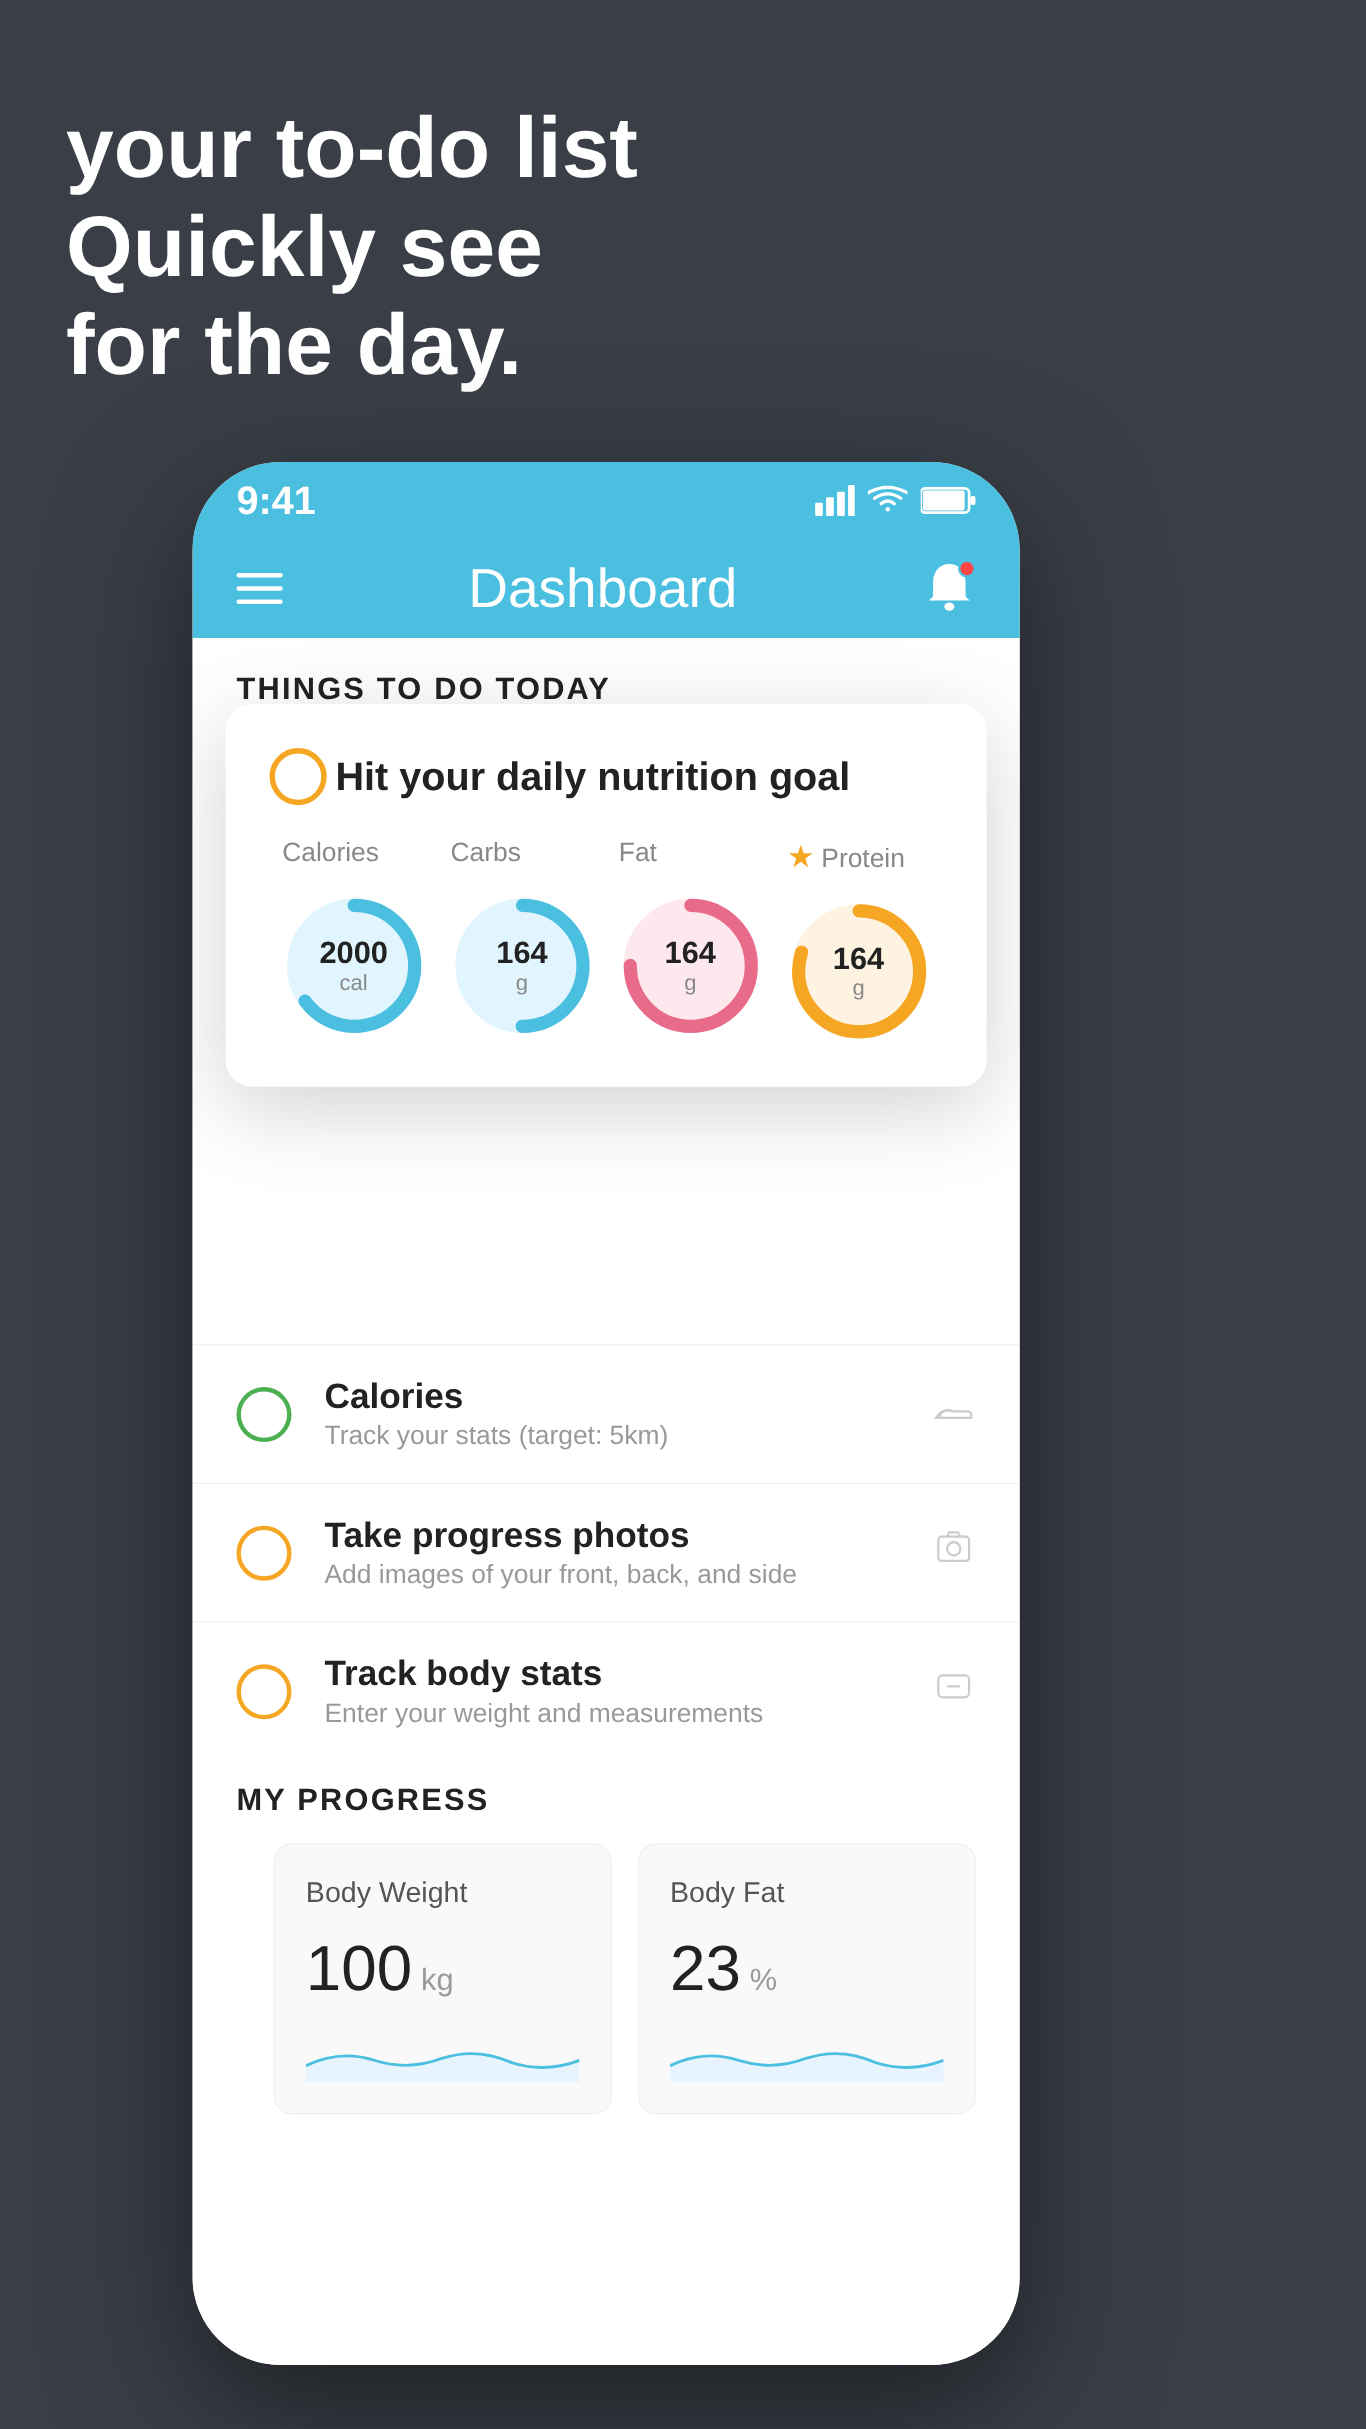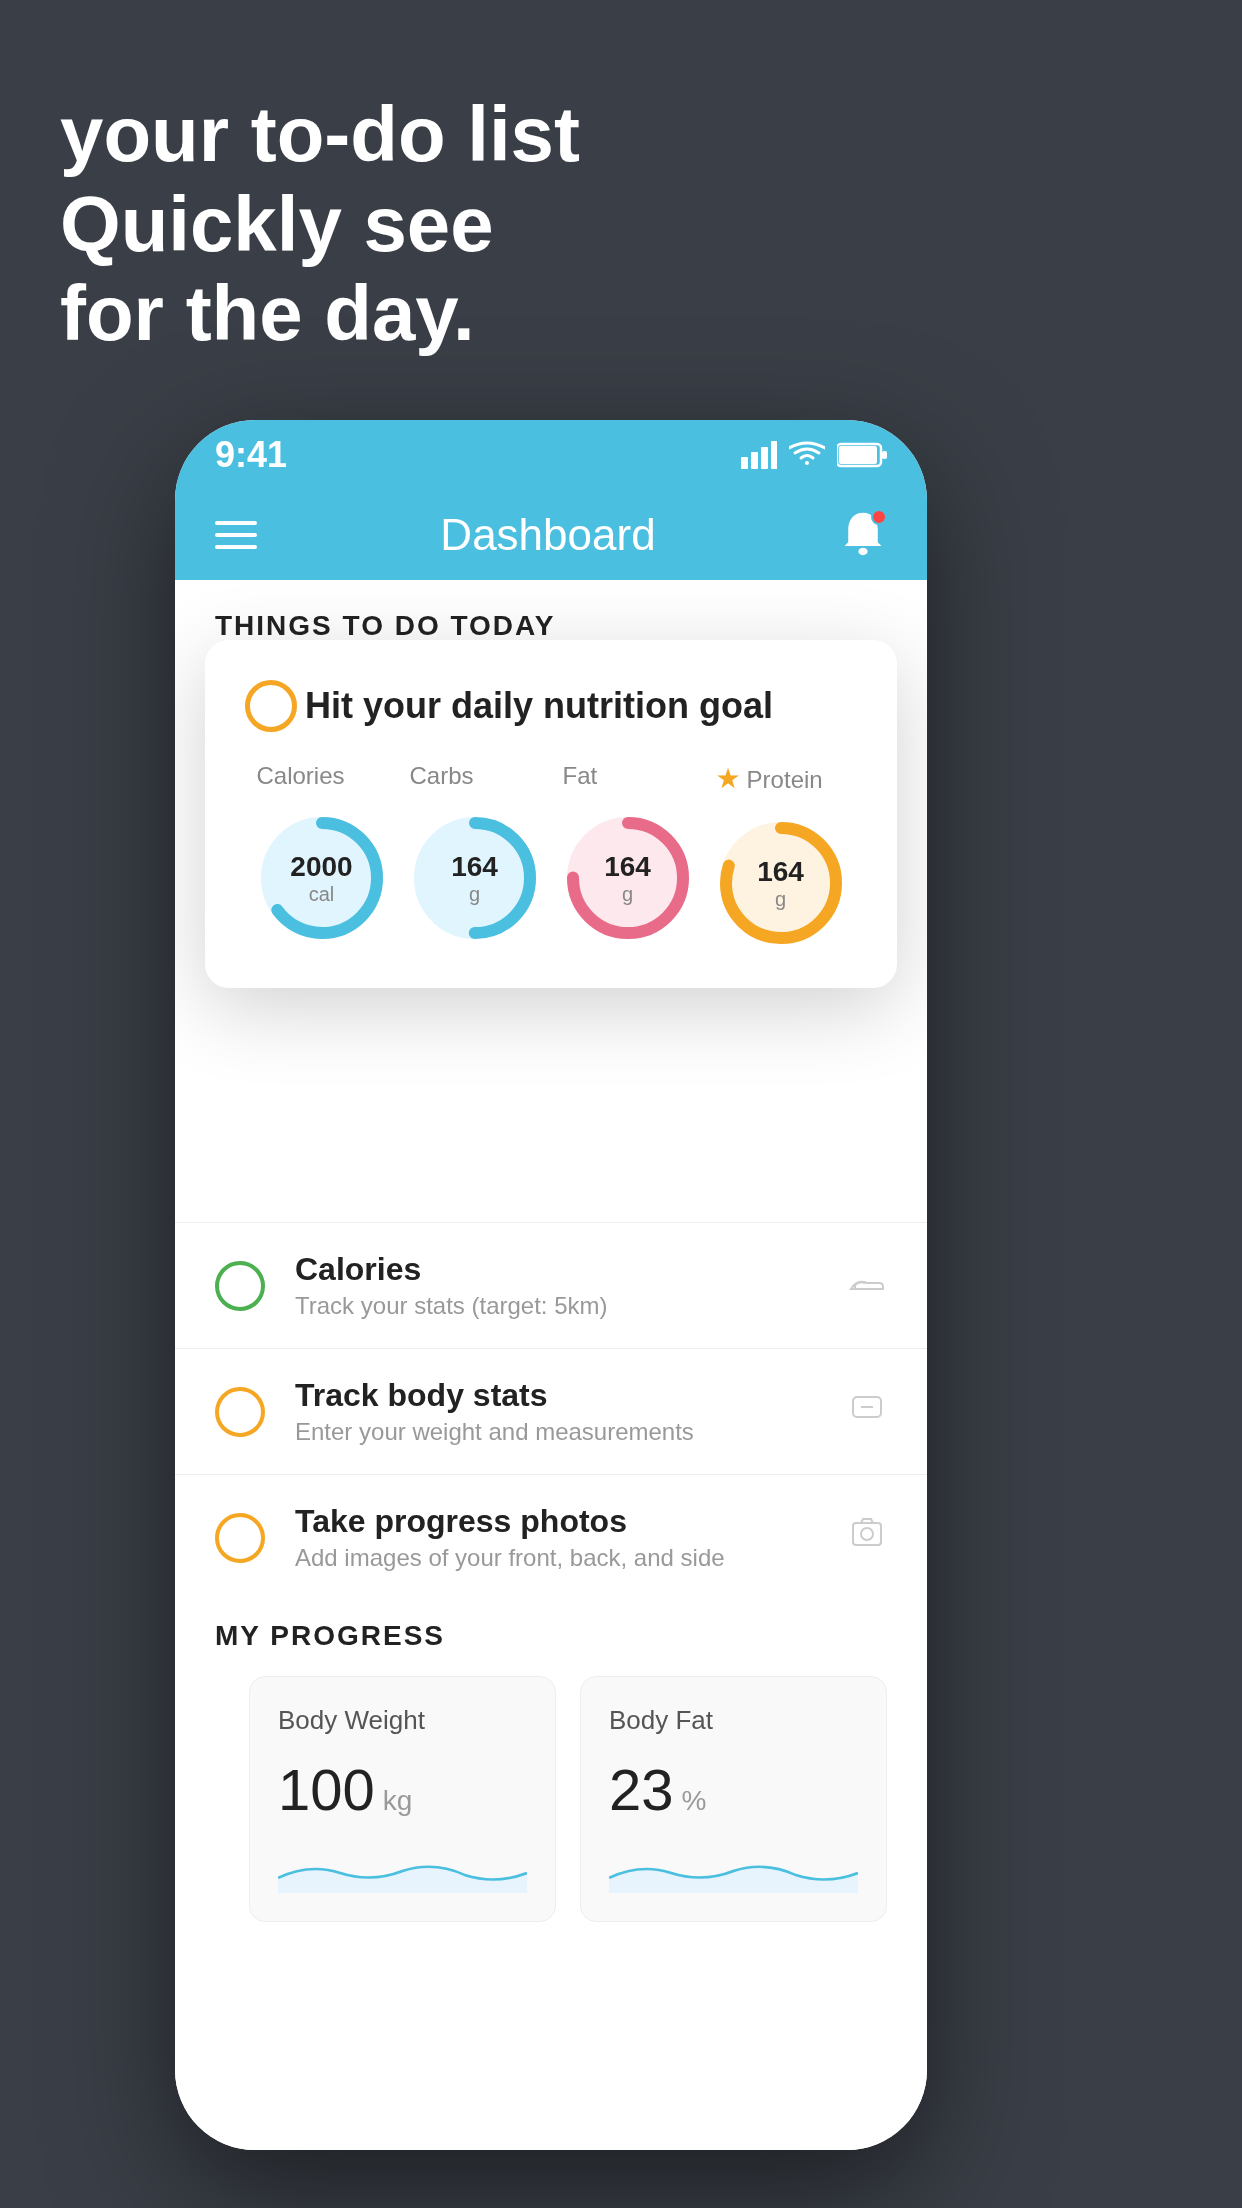--- a/index.html
+++ b/index.html
@@ -77,21 +77,21 @@
     }
     .nav-menu-icon span {
       display: block;
       width: 42px;
       height: 4px;
       background: #fff;
       border-radius: 2px;
     }
     .nav-title {
       color: #fff;
-      font-size: 44px;
+      font-size: 50px;
       font-weight: 500;
       text-align: center;
     }
     .nav-bell {
       position: relative;
       width: 48px;
       height: 52px;
     }
     .nav-bell svg {
       fill: #fff;
@@ -431,40 +431,40 @@
         <div class="todo-item-subtitle">Track your stats (target: 5km)</div>
       </div>
       <div class="todo-item-icon"><svg width="40" height="40" viewBox="0 0 40 40" fill="none">
               <path d="M4 28 Q10 18 20 22 L32 22 Q36 22 36 26 L36 28 Z" stroke="#ccc" stroke-width="2" fill="none"></path>
               <path d="M8 28 L8 24 Q12 20 18 22" stroke="#ccc" stroke-width="2" fill="none"></path>
             </svg></div>
     </div>
         <div class="todo-item">
       <div class="todo-item-circle-yellow"></div>
       <div class="todo-item-text">
-        <div class="todo-item-title">Track body stats</div>
-        <div class="todo-item-subtitle">Enter your weight and measurements</div>
-      </div>
-      <div class="todo-item-icon"><svg width="40" height="40" viewBox="0 0 40 40" fill="none">
-              <rect x="6" y="10" width="28" height="20" rx="4" stroke="#ccc" stroke-width="2"></rect>
-              <line x1="14" y1="20" x2="26" y2="20" stroke="#ccc" stroke-width="2"></line>
-            </svg></div>
-    </div>
-        <div class="todo-item">
-      <div class="todo-item-circle-yellow"></div>
-      <div class="todo-item-text">
         <div class="todo-item-title">Take progress photos</div>
         <div class="todo-item-subtitle">Add images of your front, back, and side</div>
       </div>
       <div class="todo-item-icon"><svg width="40" height="40" viewBox="0 0 40 40" fill="none">
               <rect x="6" y="10" width="28" height="22" rx="3" stroke="#ccc" stroke-width="2"></rect>
               <circle cx="20" cy="21" r="6" stroke="#ccc" stroke-width="2"></circle>
               <path d="M14 10 L16 6 L24 6 L26 10" stroke="#ccc" stroke-width="2"></path>
             </svg></div>
     </div>
+        <div class="todo-item">
+      <div class="todo-item-circle-yellow"></div>
+      <div class="todo-item-text">
+        <div class="todo-item-title">Track body stats</div>
+        <div class="todo-item-subtitle">Enter your weight and measurements</div>
+      </div>
+      <div class="todo-item-icon"><svg width="40" height="40" viewBox="0 0 40 40" fill="none">
+              <rect x="6" y="10" width="28" height="20" rx="4" stroke="#ccc" stroke-width="2"></rect>
+              <line x1="14" y1="20" x2="26" y2="20" stroke="#ccc" stroke-width="2"></line>
+            </svg></div>
+    </div>
       </div>
 
     <div class="progress-section">
       <div class="progress-title">MY PROGRESS</div>
       <div class="progress-cards" id="progress-cards">
 
       <div class="progress-card">
       <div class="progress-card-title">Body Weight</div>
       <div class="progress-card-value">
         <span class="progress-card-number">100</span>

